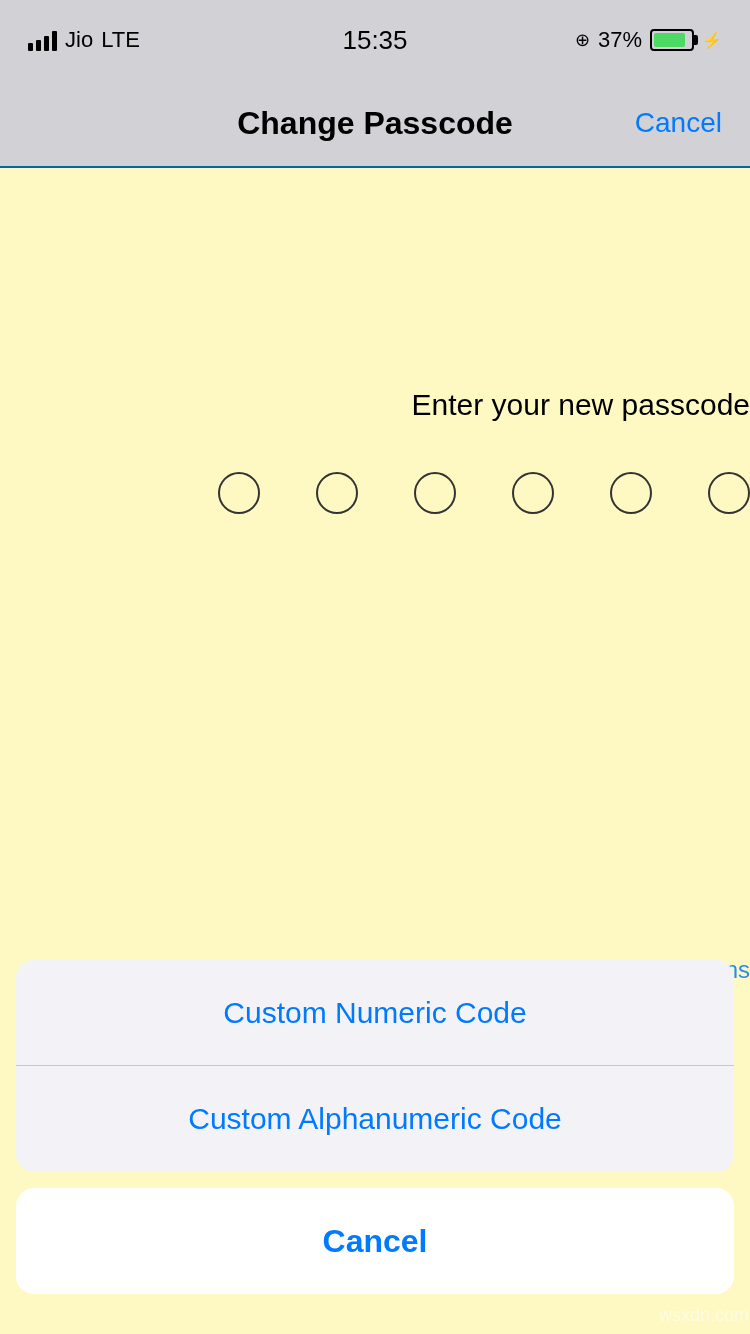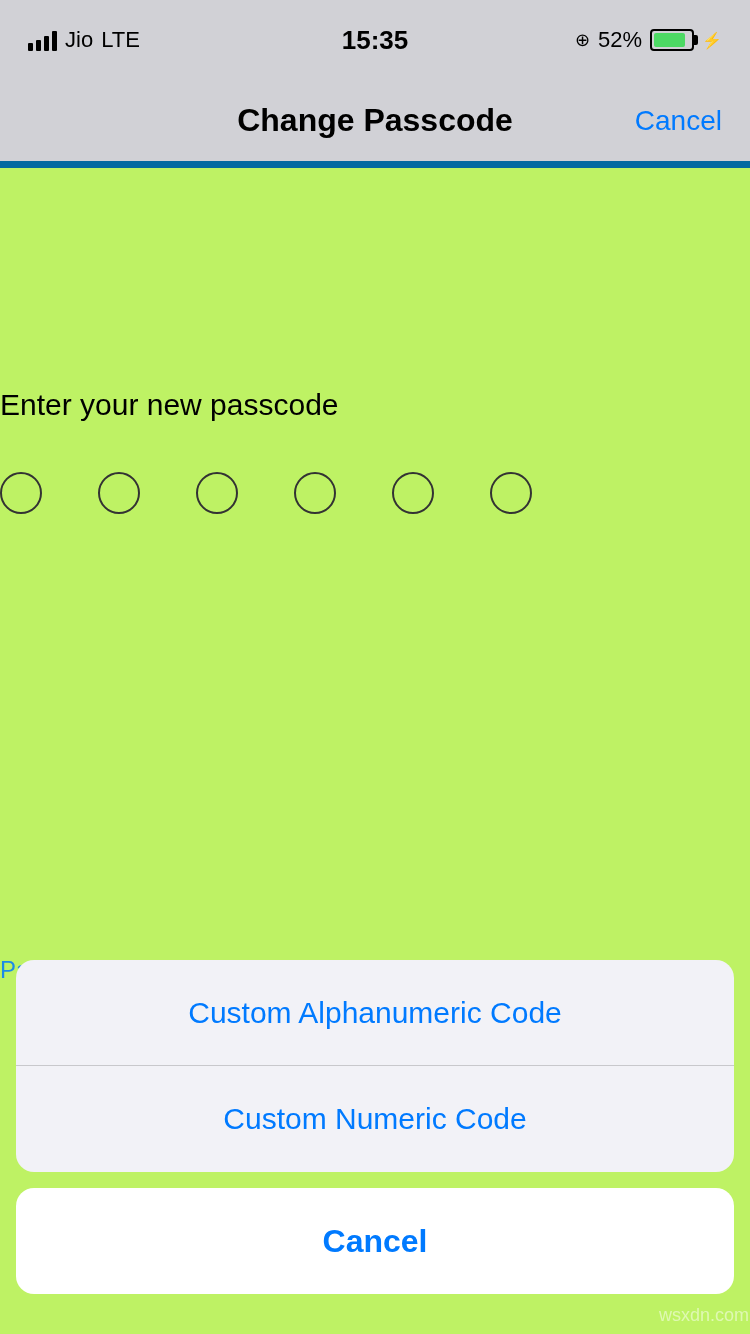--- a/index.html
+++ b/index.html
@@ -51,21 +51,21 @@
     .signal-bars span:nth-child(4) { height: 20px; }
 
     .carrier-text {
       font-size: 22px;
       font-weight: 500;
       color: #000;
     }
 
     .status-center {
       font-size: 26px;
-      font-weight: 700;
+      font-weight: 400;
       color: #000;
       position: absolute;
       left: 50%;
       transform: translateX(-50%);
     }
 
     .status-right {
       display: flex;
       align-items: center;
       gap: 8px;
@@ -124,21 +124,21 @@
     }
 
     
     .nav-bar {
       width: 100%;
       height: 88px;
       background: #d1d1d6;
       display: flex;
       align-items: center;
       justify-content: center;
-      border-bottom: 7px solid #0369a1;
+      border-bottom: 2px solid #0369a1;
       position: relative;
       z-index: 10;
     }
 
     .nav-title {
       font-size: 32px;
       font-weight: 700;
       color: #000;
     }
 
@@ -148,25 +148,25 @@
       font-size: 28px;
       color: #007aff;
       font-weight: 400;
       cursor: pointer;
     }
 
     
     .main-content {
       width: 100%;
       height: calc(1334px - 168px);
-      background: #bef264;
+      background: #fef9c3;
       position: relative;
       display: flex;
       flex-direction: column;
-      align-items: flex-start;
+      align-items: flex-end;
     }
 
     .passcode-prompt {
       margin-top: 220px;
       font-size: 30px;
       color: #000;
       font-weight: 400;
       text-align: center;
     }
 
@@ -277,21 +277,21 @@
         <span></span>
         <span></span>
         <span></span>
     </div>
     <span class="carrier-text">Jio</span>
     <span class="carrier-text">LTE</span>
   </div>
   <div class="status-center">15:35</div>
   <div class="status-right">
     <span class="location-icon">⊕</span>
-    <span class="battery-text">52%</span>
+    <span class="battery-text">37%</span>
     <div class="battery-container">
       <div class="battery-body">
         <div class="battery-fill"></div>
       </div>
     </div>
     <span class="bolt-icon">⚡</span>
   </div>
 </div>
 
 <div class="nav-bar">
@@ -308,22 +308,22 @@
     <div class="passcode-dot"></div>
     <div class="passcode-dot"></div>
     <div class="passcode-dot"></div>
     <div class="passcode-dot"></div>
   </div>
 
   <span class="passcode-options-text">Passcode Options</span>
 
   <div class="action-sheet-backdrop">
     <div class="action-sheet">
+      <button class="action-sheet-item">Custom Numeric Code</button>
       <button class="action-sheet-item">Custom Alphanumeric Code</button>
-      <button class="action-sheet-item">Custom Numeric Code</button>
     </div>
     <div class="action-sheet-cancel">
       <button class="action-sheet-cancel-btn">Cancel</button>
     </div>
   </div>
 </div>
 
 <div class="watermark">wsxdn.com</div>
 
 </body></html>

